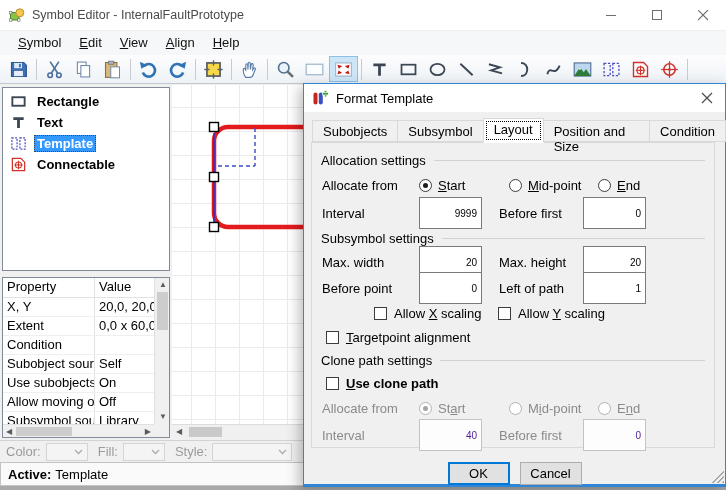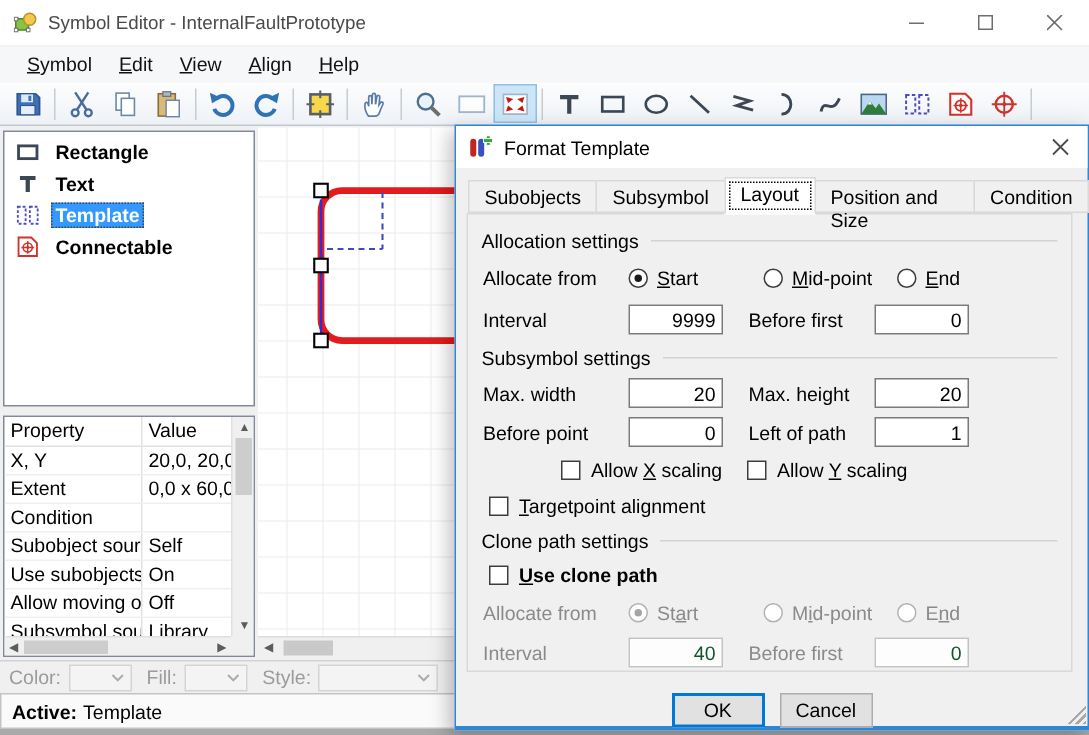--- a/index.html
+++ b/index.html
@@ -84,23 +84,23 @@
 .dlg-close { position:absolute; right:0; top:0; width:36px; height:28px; display:flex; align-items:center; justify-content:center; }
 .dlg-tabs { position:absolute; left:8px; top:34px; display:flex; z-index:2; }
 .tab { height:22px; padding:3px 10px 0 10px; background:#f0f0f0; border:1px solid #d9d9d9; margin-right:-1px; margin-top:2px; }
 .tab.active { background:#fff; height:25px; margin-top:0; border-bottom:1px solid #fff; outline:1px dotted #000; outline-offset:-4px; z-index:3; }
 .dlg-pane { position:absolute; left:7px; top:58px; width:404px; height:306px; border:1px solid #d9d9d9; background:#f0f0f0; padding-top:6px; }
 .grp-hdr { display:flex; align-items:center; gap:8px; margin:2px 9px 2px 9px; height:18px; }
 .grp-line { flex:1; height:1px; background:#d2d2d2; }
 .row { display:flex; align-items:center; margin-left:10px; }
 .h28 { height:28px; } .h26 { height:26px; } .h24 { height:24px; }
 .lbl1 { width:97px; } .lbl2 { width:84px; margin-left:17px; }
-.fld { width:63px; height:20px; border:1px solid #7a7a7a; background:#fff; text-align:right;
-       padding:0 4px; font-family:inherit; font-size:13px; color:#000; }
-.fld:disabled { border-color:#c3c3c3; background:#fdfdfd; color:#14532d; }
+.fld { width:63px; height:32px; border:1px solid #7a7a7a; background:#fff; text-align:right;
+       padding:0 4px; font-family:inherit; font-size:10px; color:#000; }
+.fld:disabled { border-color:#c3c3c3; background:#fdfdfd; color:#4c1d95; }
 .radio { display:flex; align-items:center; gap:6px; }
 .r1 { width:90px; } .r2 { width:89px; }
 .rdot { width:13px; height:13px; border:1px solid #3c3c3c; border-radius:50%; background:#fff; position:relative; flex:none; }
 .rdot.on::after { content:""; position:absolute; left:3px; top:3px; width:5px; height:5px; border-radius:50%; background:#1c1c1c; }
 .dis .rdot { border-color:#b2b2b2; }
 .dis .rdot.on::after { background:#a5a5a5; }
 .dis, .dis * { color:#8a8a8a; }
 .cb { width:13px; height:13px; border:1px solid #3c3c3c; background:#fff; flex:none; }
 .cbrow { display:flex; align-items:center; gap:7px; }
 .cbw { width:172px;padding-left:48px; }

